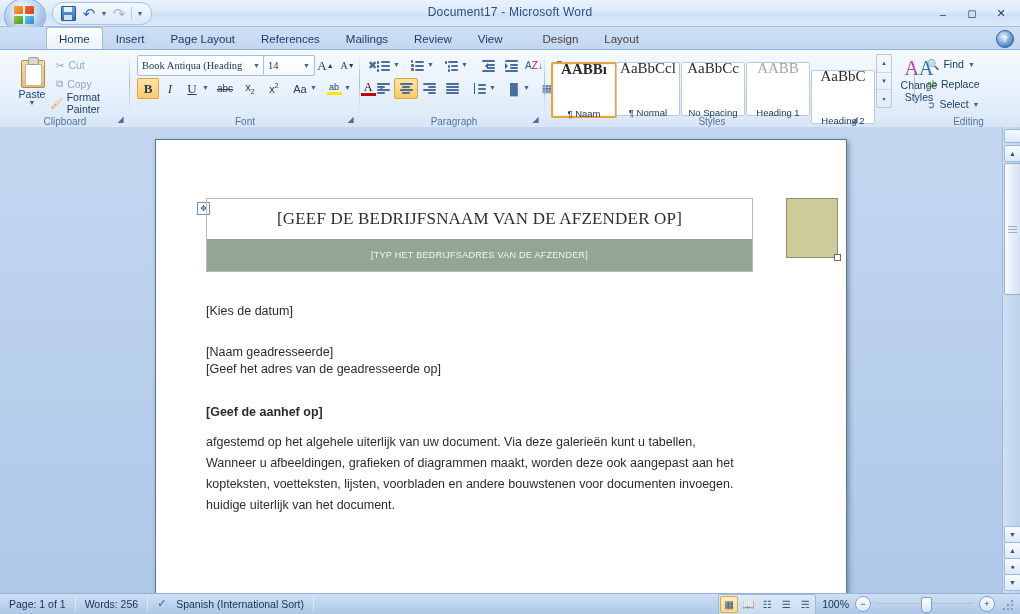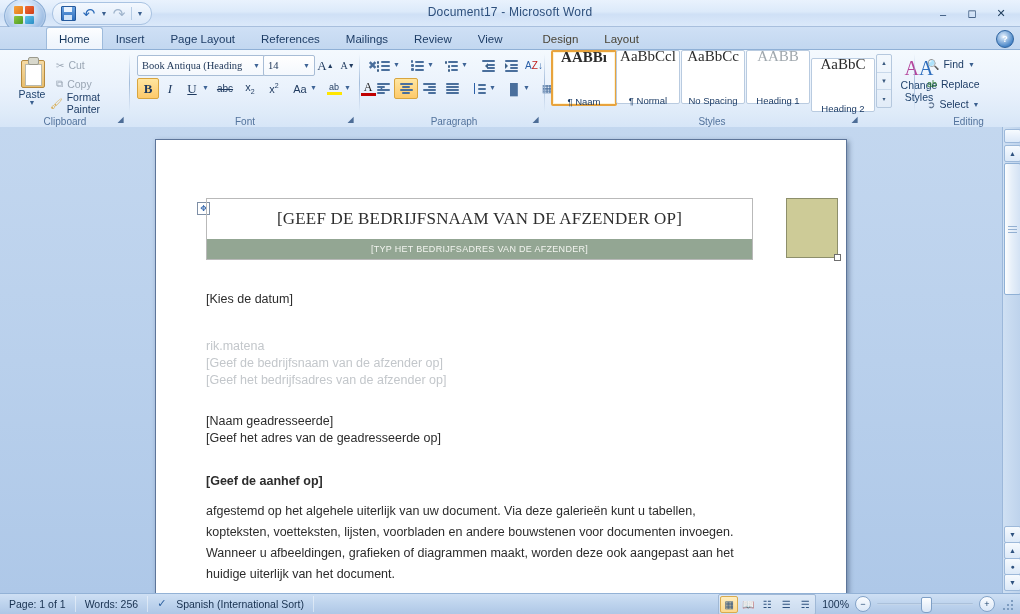--- a/index.html
+++ b/index.html
@@ -101,21 +101,21 @@
     border:1px solid transparent;border-radius:2px;cursor:default;color:#1f3a5f;}
   .ic.sel{background:linear-gradient(180deg,#ffe6a0,#fdc96a);border-color:#d8a53f;}
   .ddmini{position:absolute;font-size:7px;color:#3e6496;}
 
   
   .lines{position:relative;width:13px;height:11px;}
   .lines i{position:absolute;left:0;height:1.5px;background:#4a6f9c;border-radius:1px;display:block;}
   .bul{position:absolute;left:0;width:2.5px;height:2.5px;background:#3f6289;border-radius:50%;}
 
   
-  .stylecell{position:absolute;top:0;width:62px;height:52px;background:#fff;
+  .stylecell{position:absolute;top:12px;width:62px;height:52px;background:#fff;
     border:1px solid #b9cbe0;border-radius:2px;display:flex;flex-direction:column;
     align-items:center;justify-content:center;cursor:default;gap:28px;}
   .stylecell.sel{border:2px solid #e8a33d;box-shadow:0 0 0 1px #fff3d4 inset;}
   .stylecell .prev{font-family:"Liberation Serif",serif;font-size:15px;color:#2b2b2b;line-height:16px;}
   .stylecell .nm{font-size:9.5px;color:#1c3c66;margin-top:3px;}
   .gal-scroll{position:absolute;top:4px;width:14px;height:52px;
     display:flex;flex-direction:column;border:1px solid #b5c8de;border-radius:2px;
     background:linear-gradient(180deg,#f3f8fd,#e2ecf8);}
   .gal-scroll div{flex:1;display:flex;align-items:center;justify-content:center;
     font-size:6px;color:#39597f;border-bottom:1px solid #c8d8ea;}
@@ -129,21 +129,21 @@
     box-shadow:2px 2px 5px rgba(40,60,90,.45);border:1px solid #5d7599;}
   .page-inner{position:absolute;left:0;top:0;right:0;bottom:0;padding:58px 48px 0 50px;
     font-family:"Liberation Sans", sans-serif;}
 
   .tbl-handle{position:absolute;left:41px;top:62px;width:11px;height:11px;background:#fff;
     border:1px solid #7e8fa6;display:flex;align-items:center;justify-content:center;
     font-size:8px;color:#2a5fa8;line-height:8px;}
   .hdr-table{position:relative;width:545px;border:1px solid #b9b9b9;}
   .hdr-name{height:40px;display:flex;align-items:center;justify-content:center;
     font-family:"Liberation Serif",serif;font-size:17px;color:#2e2e2e;letter-spacing:.2px;}
-  .hdr-addr{height:20px;display:flex;align-items:center;justify-content:center;
+  .hdr-addr{height:32px;display:flex;align-items:center;justify-content:center;
     font-size:9px;color:#f2f4ef;letter-spacing:.3px;}
   .khaki{position:absolute;left:580px;top:0px;width:50px;height:58px;}
   .khaki-handle{position:absolute;right:-4px;bottom:-4px;width:5px;height:5px;
     background:#fff;border:1px solid #6f6f6f;}
 
   .dline{font-size:12.5px;color:#2c2c2c;line-height:17px;}
   .ghost{color:#c3c7cb;}
   .bold{font-weight:bold;}
   .para{font-size:12.5px;color:#2c2c2c;line-height:21px;}
 
@@ -522,37 +522,32 @@
             <div class="hdr-name">[GEEF DE BEDRIJFSNAAM VAN DE AFZENDER OP]</div>
             <div class="hdr-addr" style="background:#93a693;">[TYP HET BEDRIJFSADRES VAN DE AFZENDER]</div>
           </div>
           <div class="khaki" style="background:#cdcb97;border:1px solid #8d8f6b;">
             <span class="khaki-handle"></span>
           </div>
         </div>
 
         <div class="dline" style="margin-top:31px;">[Kies de datum]</div>
 
-        <div style="margin-top:30px;">
-          <div class="dline ghost">rik.matena</div>
-          <div class="dline ghost">[Geef de bedrijfsnaam van de afzender op]</div>
-          <div class="dline ghost">[Geef het bedrijfsadres van de afzender op]</div>
-        </div>
 
         <div style="margin-top:24px;">
           <div class="dline">[Naam geadresseerde]</div>
           <div class="dline">[Geef het adres van de geadresseerde op]</div>
         </div>
 
         <div class="dline bold" style="margin-top:26px;">[Geef de aanhef op]</div>
 
         <div class="para" style="margin-top:11px;">
           <div>afgestemd op het algehele uiterlijk van uw document. Via deze galerieën kunt u tabellen,</div>
+          <div>Wanneer u afbeeldingen, grafieken of diagrammen maakt, worden deze ook aangepast aan het</div>
           <div>kopteksten, voetteksten, lijsten, voorbladen en andere bouwstenen voor documenten invoegen.</div>
-          <div>Wanneer u afbeeldingen, grafieken of diagrammen maakt, worden deze ook aangepast aan het</div>
           <div>huidige uiterlijk van het document.</div>
         </div>
 
       </div>
     </div>
   </div>
 
   <div class="vscroll">
     <div class="vs-split"></div>
     <div style="position:absolute;left:1px;top:17px;" class="vs-btn">▲</div>

